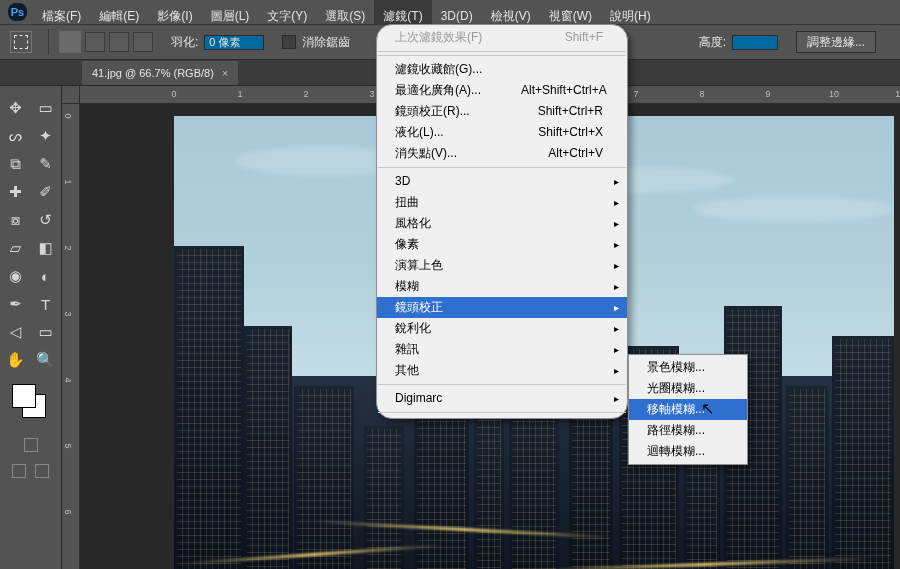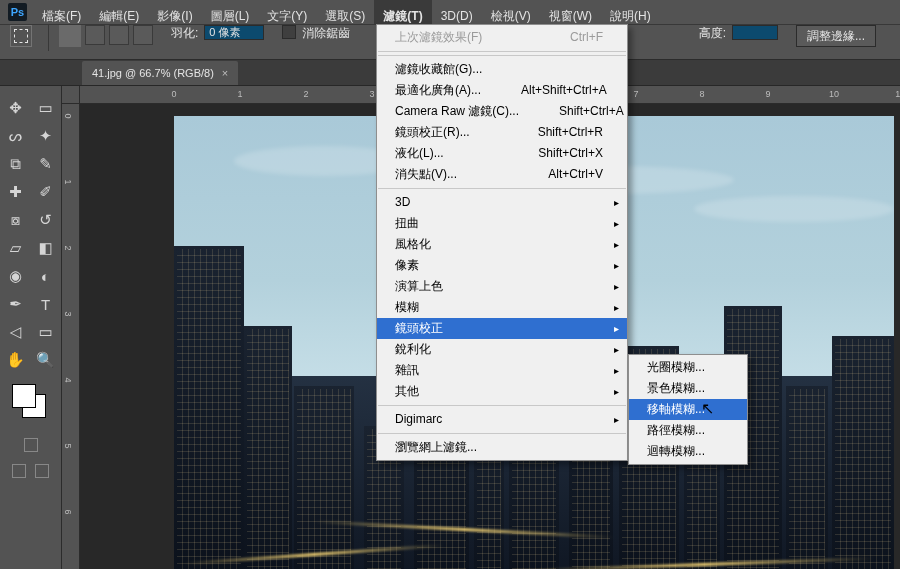--- a/index.html
+++ b/index.html
@@ -1,32 +1,32 @@
 <!DOCTYPE html>
 <html><head>
 <meta charset="utf-8">
 <style>
   * { margin: 0; padding: 0; box-sizing: border-box; font-family: "Microsoft JhengHei", sans-serif; user-select: none; }
   html, body { width: 900px; height: 569px; background: #535353; overflow: hidden; }
 
   
   .menubar { height: 24px; background: #535353; display: flex; align-items: center; font-size: 12px; color: #e4e4e4; }
-  .menubar .ps-logo { width: 19px; height: 18px; background: #121b23; color: #3ea6ff; font-weight: bold; font-size: 11px; display: flex; align-items: center; justify-content: center; margin: 0 6px 0 8px; border-radius: 2px; }
+  .menubar .ps-logo { width: 19px; height: 18px; background: #121b23; color: #3ea6ff; font-weight: bold; font-size: 11px; display: flex; align-items: center; justify-content: center; margin: 0 6px 0 8px; border-radius: 8px; }
   .menubar .mitem { padding: 4px 9px; height: 24px; line-height: 24px; cursor: default; }
-  .menubar .mitem.open { background: #3a3a3a; font-weight: bold; }
-
-  
-  .optbar { height: 36px; background: #535353; border-top: 1px solid #383838; border-bottom: 1px solid #2b2b2b; display:flex; align-items:flex-start; font-size:12px; color:#e4e4e4; padding-left:10px; }
+  .menubar .mitem.open { background: #3a3a3a; }
+
+  
+  .optbar { height: 36px; background: #535353; border-top: 1px solid #383838; border-bottom: 1px solid #2b2b2b; display:flex; align-items:center; font-size:12px; color:#e4e4e4; padding-left:10px; }
   .optbar .sq { width:22px; height:22px; border:1px solid #747474; margin-right:6px; position:relative; }
   .optbar .sq.dashed::before{content:'';position:absolute;inset:3px;border:1px dashed #e4e4e4;}
   .optbar .sep { width:1px; height:26px; background:#383838; margin:0 10px; }
   .optbar .thumb { width:22px; height:22px; background:#6a6a6a; margin-right:4px; }
   .optbar .tiny { width:20px; height:20px; border:1px solid #3a3a3a; margin-right:4px; background:#5a5a5a; }
   .optbar .lbl { margin:0 6px 0 14px; }
-  .optbar .inp { width:60px; height:15px; background:#0c4a6e; border:1px solid #2b2b2b; color:#e4e4e4; font-size:11px; padding:0 4px; }
+  .optbar .inp { width:60px; height:15px; background:#0369a1; border:1px solid #2b2b2b; color:#e4e4e4; font-size:11px; padding:0 4px; }
   .optbar .chk { width:14px; height:14px; border:1px solid #2b2b2b; background:#3f3f3f; margin-right:6px; }
   .optbar .btn { height:22px; padding:0 10px; background:#5a5a5a; border:1px solid #2b2b2b; font-size:12px; color:#e4e4e4; line-height:20px; }
 
   
   .tabrow { height:26px; background:#3b3b3b; display:flex; align-items:flex-end; padding-left:82px; font-size:11px; color:#e4e4e4; border-bottom:1px solid #272727;}
   .tab { background:#535353; height:24px; line-height:24px; padding:0 10px; border-top-left-radius:2px;border-top-right-radius:2px; display:flex; align-items:center; }
   .tab .close { margin-left:8px; font-size:11px; color:#bdbdbd; }
 
   
   .work { position:absolute; top:86px; left:0; right:0; bottom:0; display:flex; }
@@ -221,39 +221,35 @@
       <div class="bld" style="left:612px;width:42px;height:200px"></div>
       <div class="bld" style="left:658px;width:62px;height:250px"></div>
 
       <div class="streak" style="bottom:30px;left:10px;width:260px;transform:rotate(-4deg)"></div>
       <div class="streak" style="bottom:55px;left:140px;width:300px;transform:rotate(3deg)"></div>
       <div class="streak" style="bottom:20px;left:360px;width:340px;transform:rotate(-2deg)"></div>
     </div>
   </div>
 </div>
 
-<div class="menu" id="filter-menu" style="top:24px; left:376px; width:252px;">
+<div class="menu" id="filter-menu" style="top:24px; left:376px; width:252px;border-radius:16px;">
     <div class="mi disabled">
       <span>上次濾鏡效果(F)</span>
-      <span class="sc">Ctrl+F</span>
+      <span class="sc">Shift+F</span>
     </div>
     <div class="divider"></div>
     <div class="divider"></div>
     <div class="mi">
       <span>濾鏡收藏館(G)...</span>
     </div>
     <div class="mi">
       <span>最適化廣角(A)...</span>
       <span class="sc">Alt+Shift+Ctrl+A</span>
     </div>
     <div class="mi">
-      <span>Camera Raw 濾鏡(C)...</span>
-      <span class="sc">Shift+Ctrl+A</span>
-    </div>
-    <div class="mi">
       <span>鏡頭校正(R)...</span>
       <span class="sc">Shift+Ctrl+R</span>
     </div>
     <div class="mi">
       <span>液化(L)...</span>
       <span class="sc">Shift+Ctrl+X</span>
     </div>
     <div class="mi">
       <span>消失點(V)...</span>
       <span class="sc">Alt+Ctrl+V</span>
@@ -287,31 +283,28 @@
       <span>雜訊</span>
     </div>
     <div class="mi sub">
       <span>其他</span>
     </div>
     <div class="divider"></div>
     <div class="mi sub">
       <span>Digimarc</span>
     </div>
     <div class="divider"></div>
-    <div class="mi">
-      <span>瀏覽網上濾鏡...</span>
-    </div>
   </div>
 
 <div class="menu" id="blur-submenu" style="top:354px; left:628px; width:120px;">
     <div class="mi">
+      <span>景色模糊...</span>
+    </div>
+    <div class="mi">
       <span>光圈模糊...</span>
-    </div>
-    <div class="mi">
-      <span>景色模糊...</span>
     </div>
     <div class="mi hi">
       <span>移軸模糊...</span>
     </div>
     <div class="mi">
       <span>路徑模糊...</span>
     </div>
     <div class="mi">
       <span>迴轉模糊...</span>
     </div>

